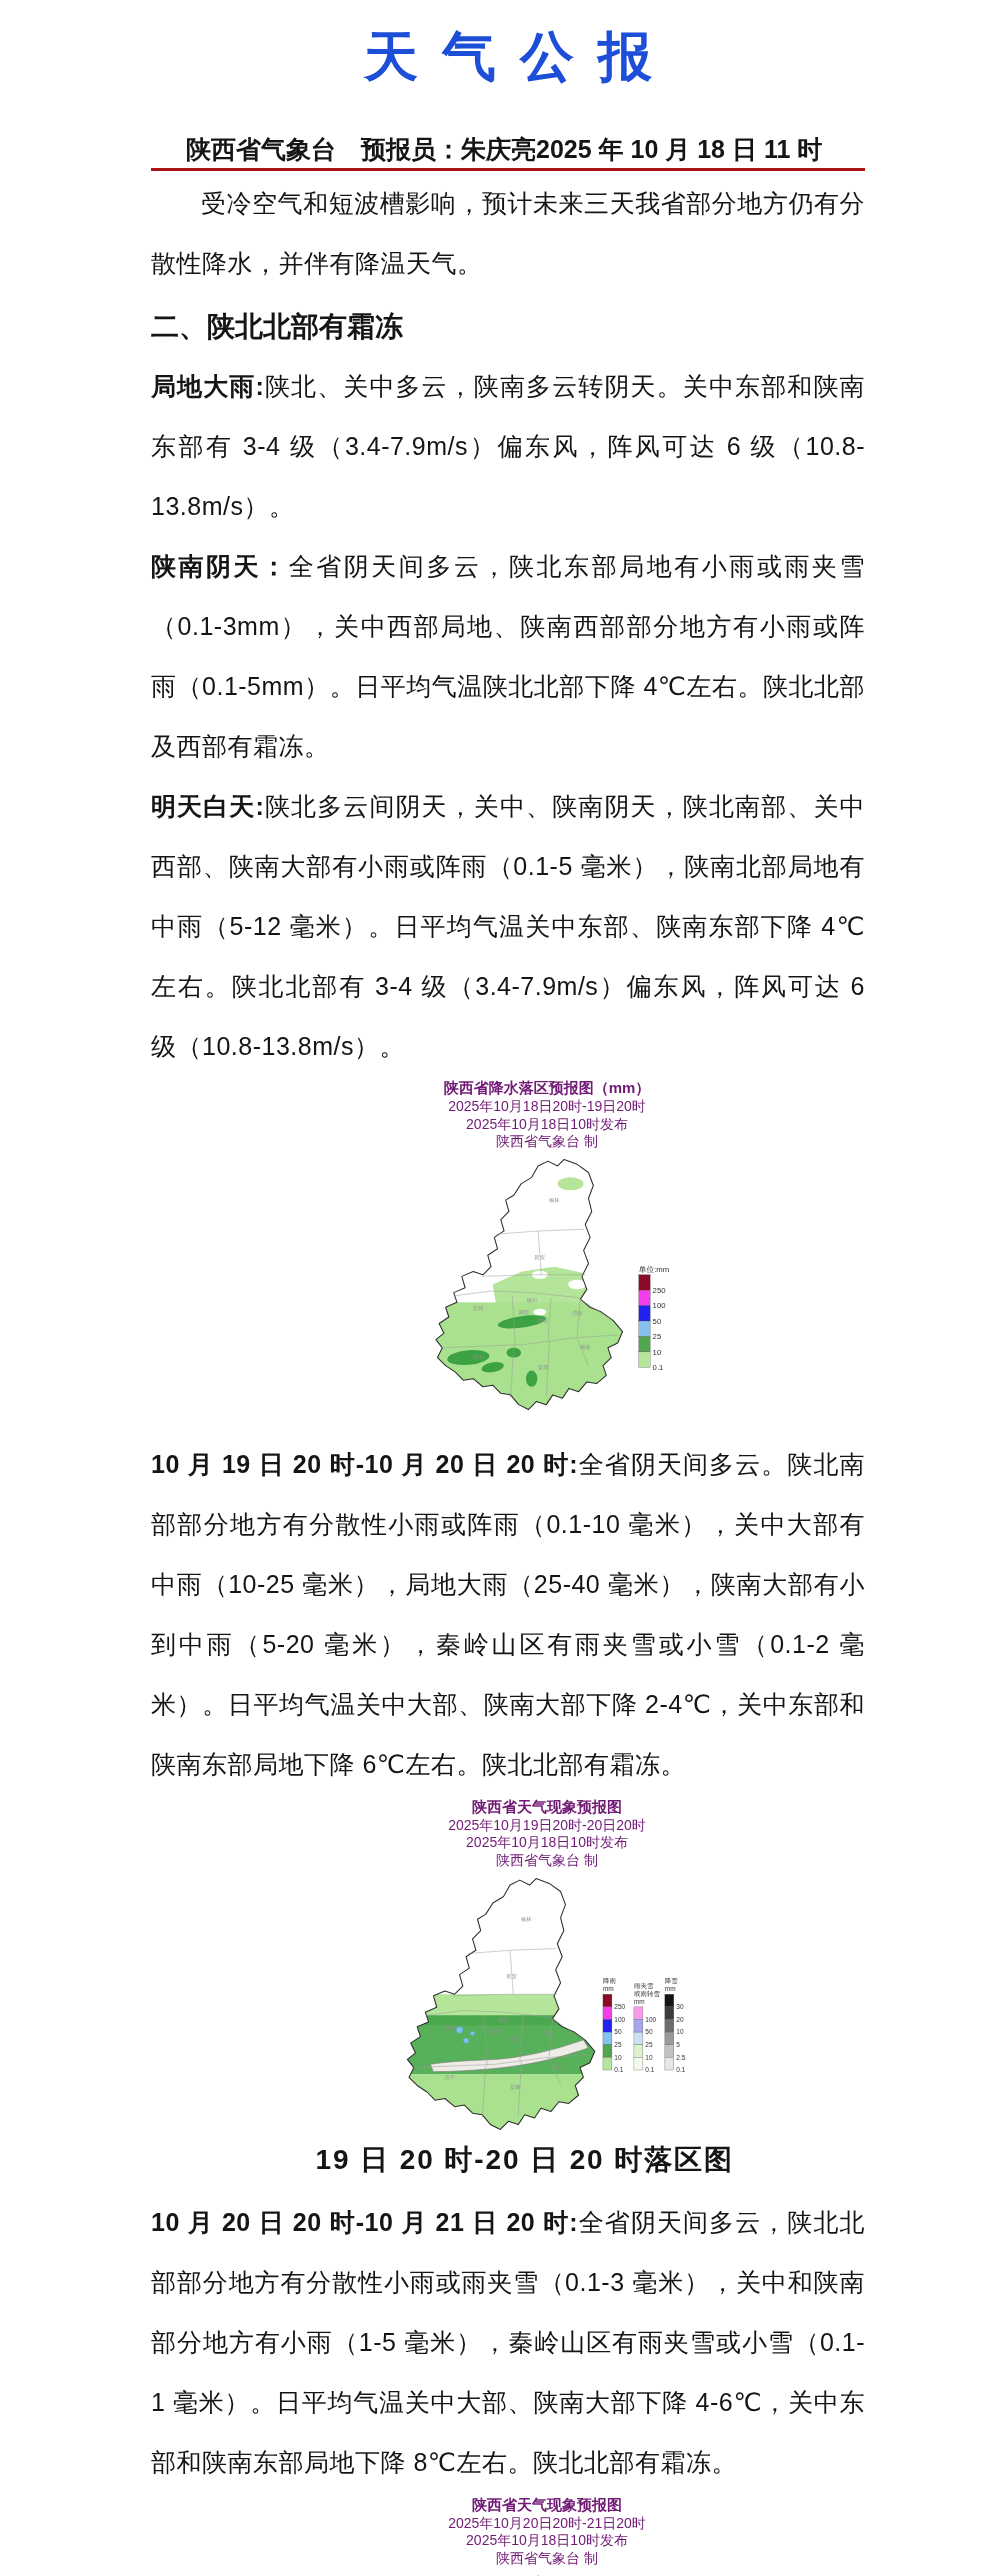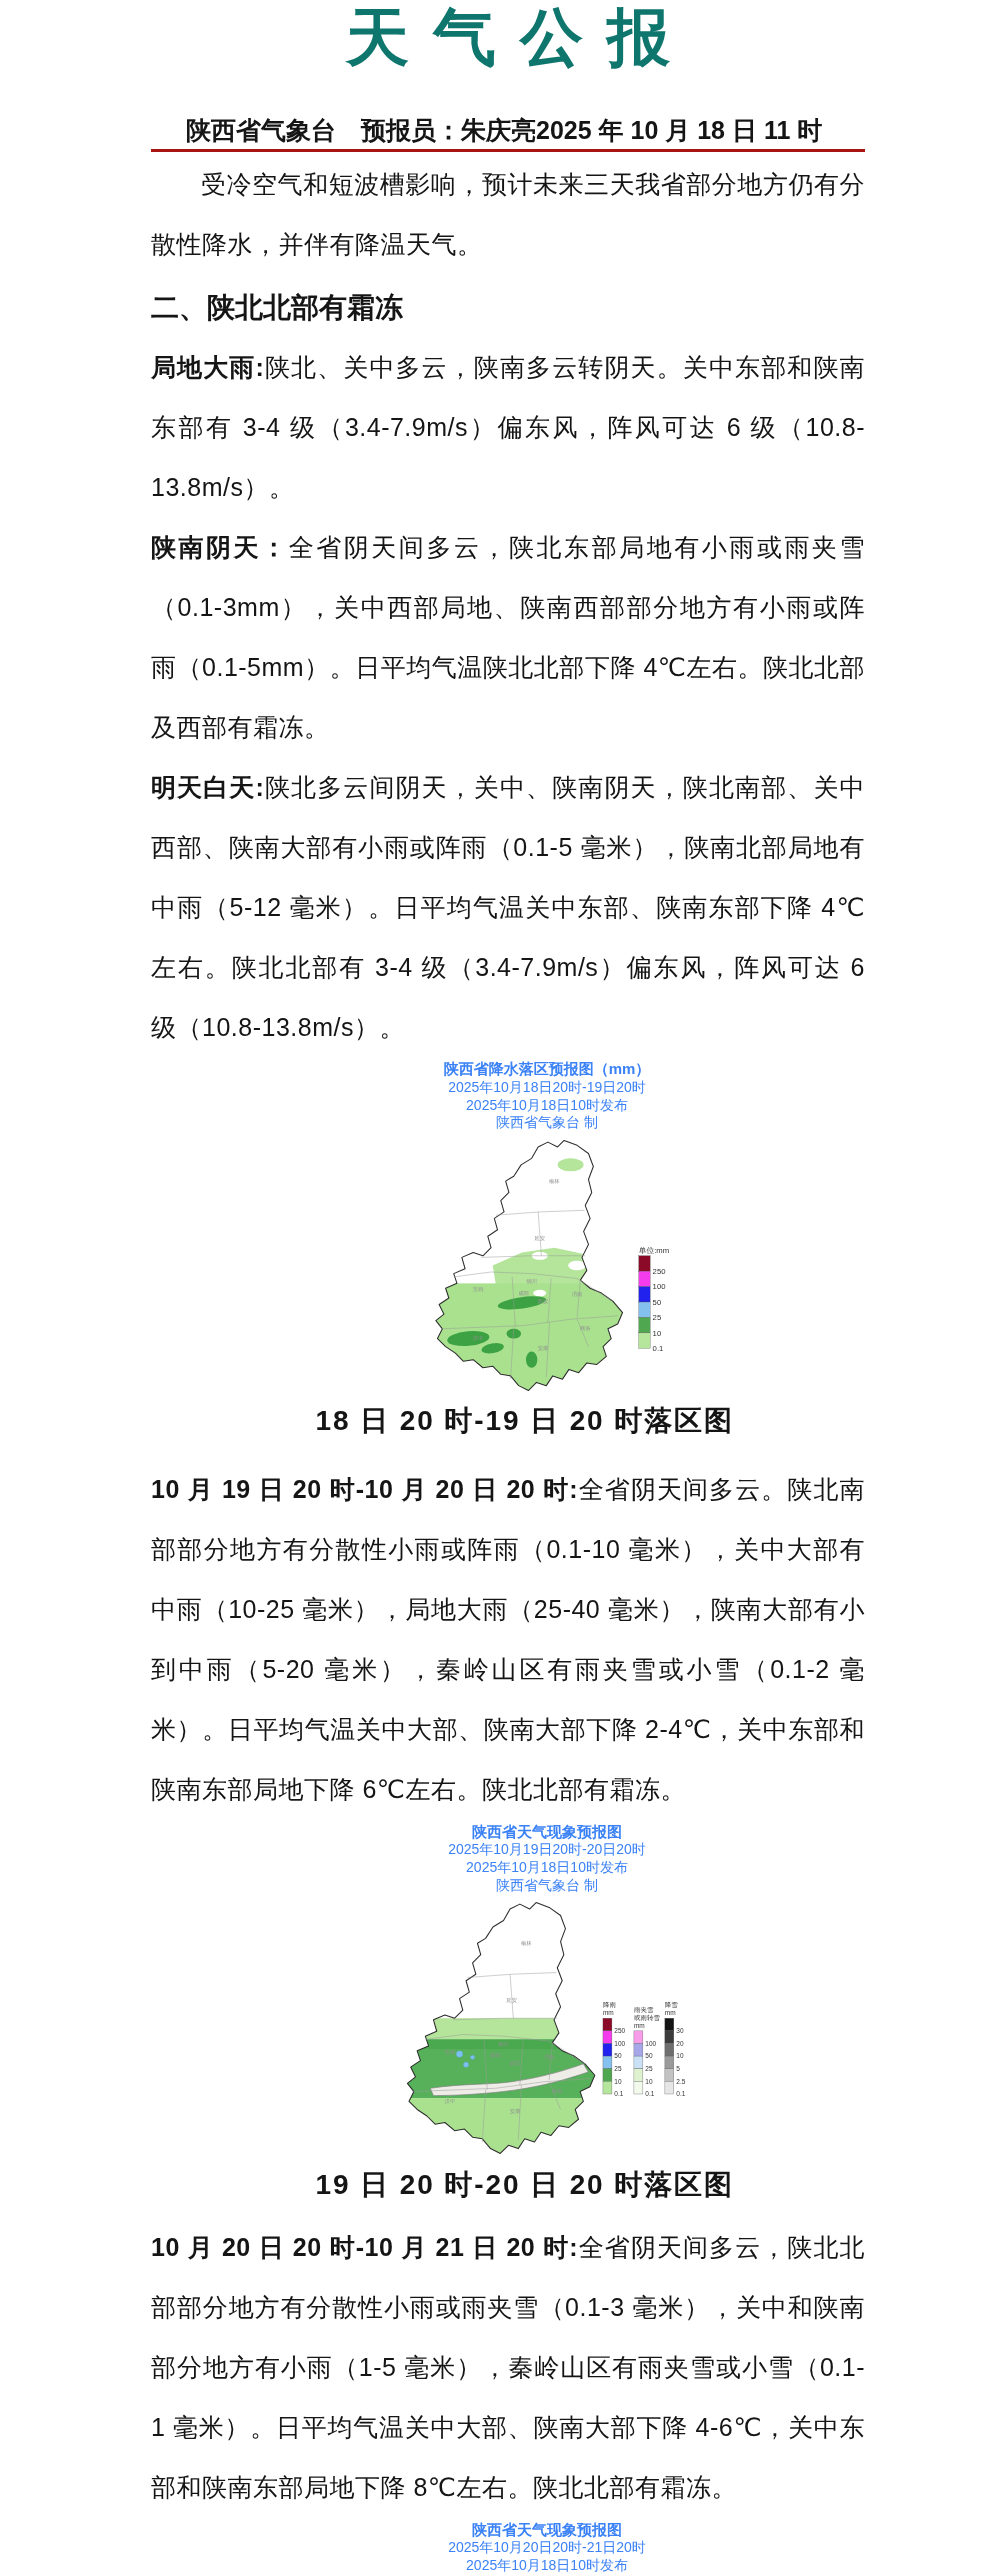--- a/index.html
+++ b/index.html
@@ -1,30 +1,30 @@
 <!DOCTYPE html>
 <html style="font-size:15px"><head>
 <meta charset="utf-8">
 <style>
   html,body{margin:0;padding:0;background:#ffffff;}
   body{width:1004px;height:2576px;overflow:hidden;font-family:"Liberation Sans","DejaVu Sans",sans-serif;color:#151515;}
   .content{padding:0 139px 0 151px;}
-  .page-title{font-size:63px;font-weight:bold;letter-spacing:24px;text-align:center;margin:1px 0 0;padding-left:24px;color:#0f766e;line-height:73px;}
+  .page-title{font-size:54px;font-weight:bold;letter-spacing:24px;text-align:center;margin:20px 0 0;padding-left:24px;color:#1d4ed8;line-height:73px;}
   .header-row{display:flex;align-items:flex-end;font-weight:bold;font-size:25px;margin-top:41px;padding:0 3.7px 0 35px;line-height:30px;}
   .red-line{border:none;border-top:3.7px solid #a81414;margin:3.7px 0 0;}
   .sec-heading{font-size:28px;font-weight:bold;margin:22px 0 0;line-height:37px;}
   .sec-heading.second{margin-top:15px;}
   p.body-p{font-size:25px;line-height:60px;margin:0;text-align:justify;letter-spacing:0.5px;}
   p.intro{text-indent:2em;margin-top:1.9px;}
   p.fc{margin-top:11px;}
   p.fc2{margin-top:18.6px;}
   p.fc3{margin-top:13px;}
   b.lead{font-weight:bold;}
   .map-block{margin-top:3.7px;text-align:center;}
-  .map-titles{font-size:14px;line-height:17.7px;color:#3b82f6;transform:translateX(39px);}
+  .map-titles{font-size:14px;line-height:17.7px;color:#701a75;transform:translateX(39px);}
   .map-titles .t0{font-weight:bold;font-size:15px;line-height:18.6px;}
   .map-svg{display:block;margin:1.9px auto 0;transform:translateX(48px);}
   .map-caption{font-size:28px;font-weight:bold;margin-top:5.6px;letter-spacing:1.9px;transform:translateX(16.7px);}
   svg text.city{font-size:6.5px;fill:#909090;}
   svg .outline{fill:none;stroke:#2d2d2d;stroke-width:1.3;stroke-linejoin:round;}
   svg .borders{fill:none;stroke:#9a9a9a;stroke-width:0.6;}
   .defs-holder{position:absolute;width:0;height:0;}
 </style>
 </head>
 <body>
@@ -108,21 +108,20 @@
           <rect x="0" y="38" width="14" height="19" fill="#2222ee" stroke="#555555" stroke-width="0.4"></rect>
           <text x="17" y="60.325" font-size="9.5" fill="#333333">50</text>
           <rect x="0" y="57" width="14" height="19" fill="#84c1ee" stroke="#555555" stroke-width="0.4"></rect>
           <text x="17" y="79.325" font-size="9.5" fill="#333333">25</text>
           <rect x="0" y="76" width="14" height="19" fill="#4fa84f" stroke="#555555" stroke-width="0.4"></rect>
           <text x="17" y="98.325" font-size="9.5" fill="#333333">10</text>
           <rect x="0" y="95" width="14" height="19" fill="#b6e69c" stroke="#555555" stroke-width="0.4"></rect>
           <text x="17" y="117.325" font-size="9.5" fill="#333333">0.1</text>
         </g>
     </svg>
-    <div class="map-caption">18 日 20 时-19 日 20 时落区图</div>
   </div>
 
   <p class="body-p fc2">
     <b class="lead">10 月 19 日 20 时-10 月 20 日 20 时:</b><span>全省阴天间多云。陕北南部部分地方有分散性小雨或阵雨（0.1-10 毫米），关中大部有中雨（10-25 毫米），局地大雨（25-40 毫米），陕南大部有小到中雨（5-20 毫米），秦岭山区有雨夹雪或小雪（0.1-2 毫米）。日平均气温关中大部、陕南大部下降 2-4℃，关中东部和陕南东部局地下降 6℃左右。陕北北部有霜冻。</span>
   </p>
 
   <div class="map-block">
     <div class="map-titles">
       <div class="t0">陕西省天气现象预报图</div>
       <div>2025年10月19日20时-20日20时</div>

